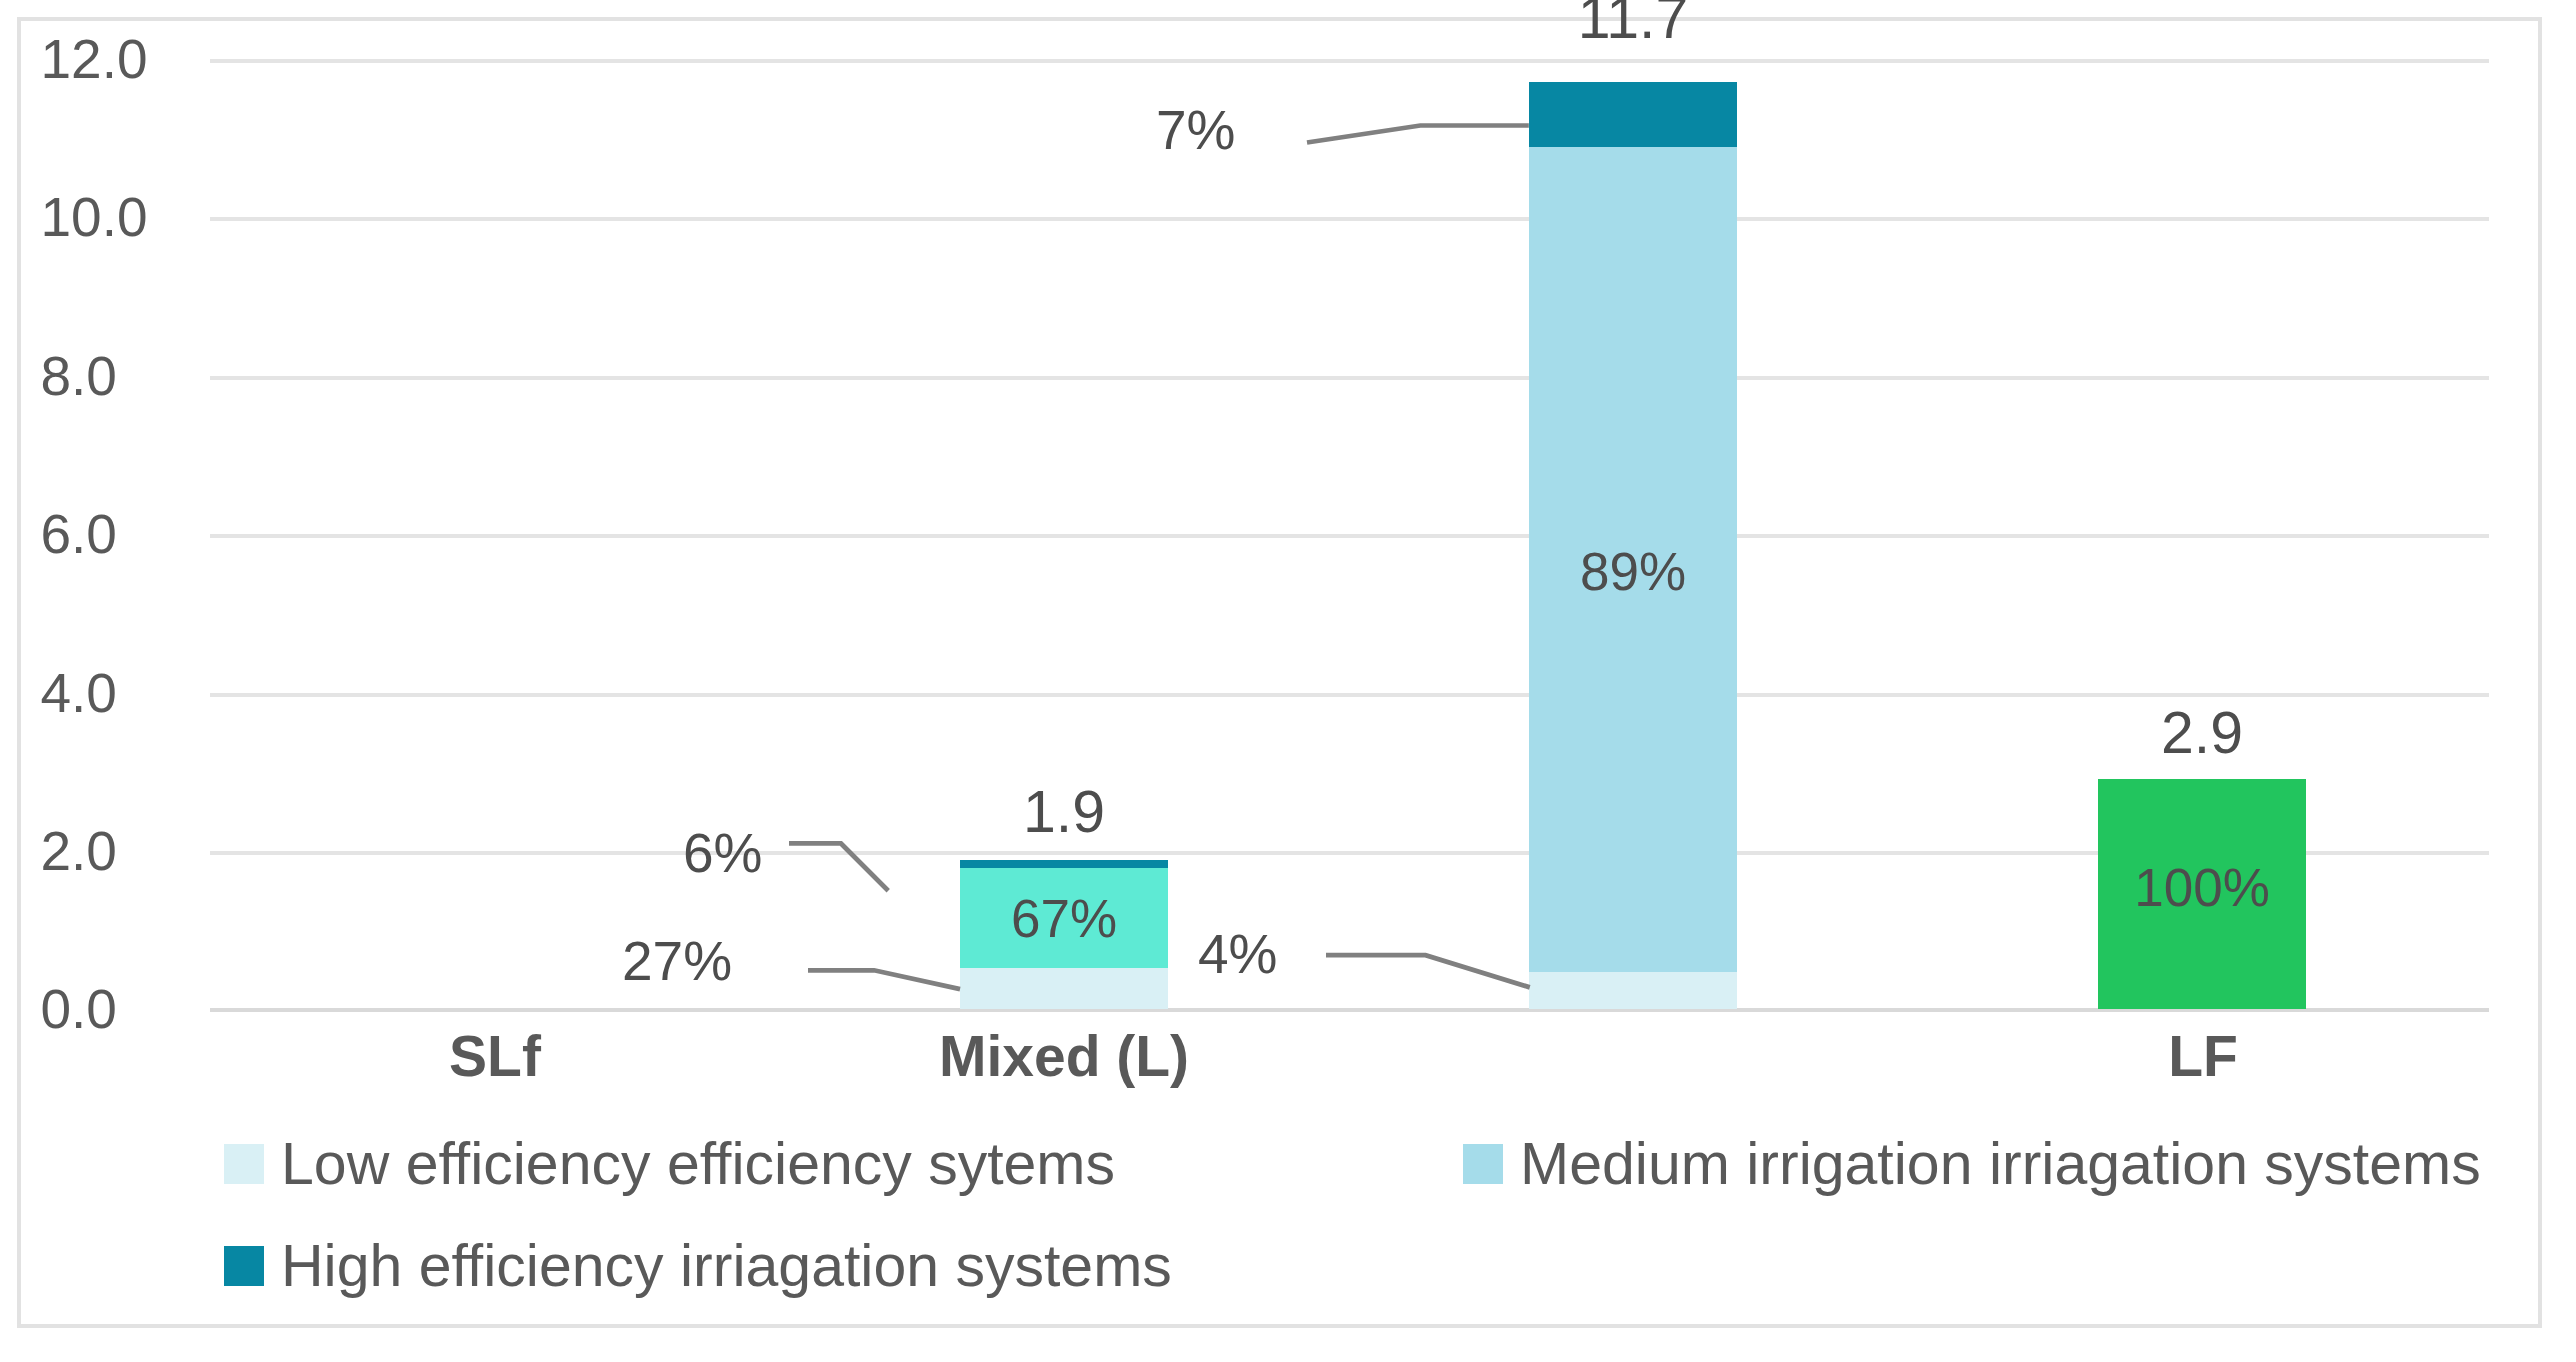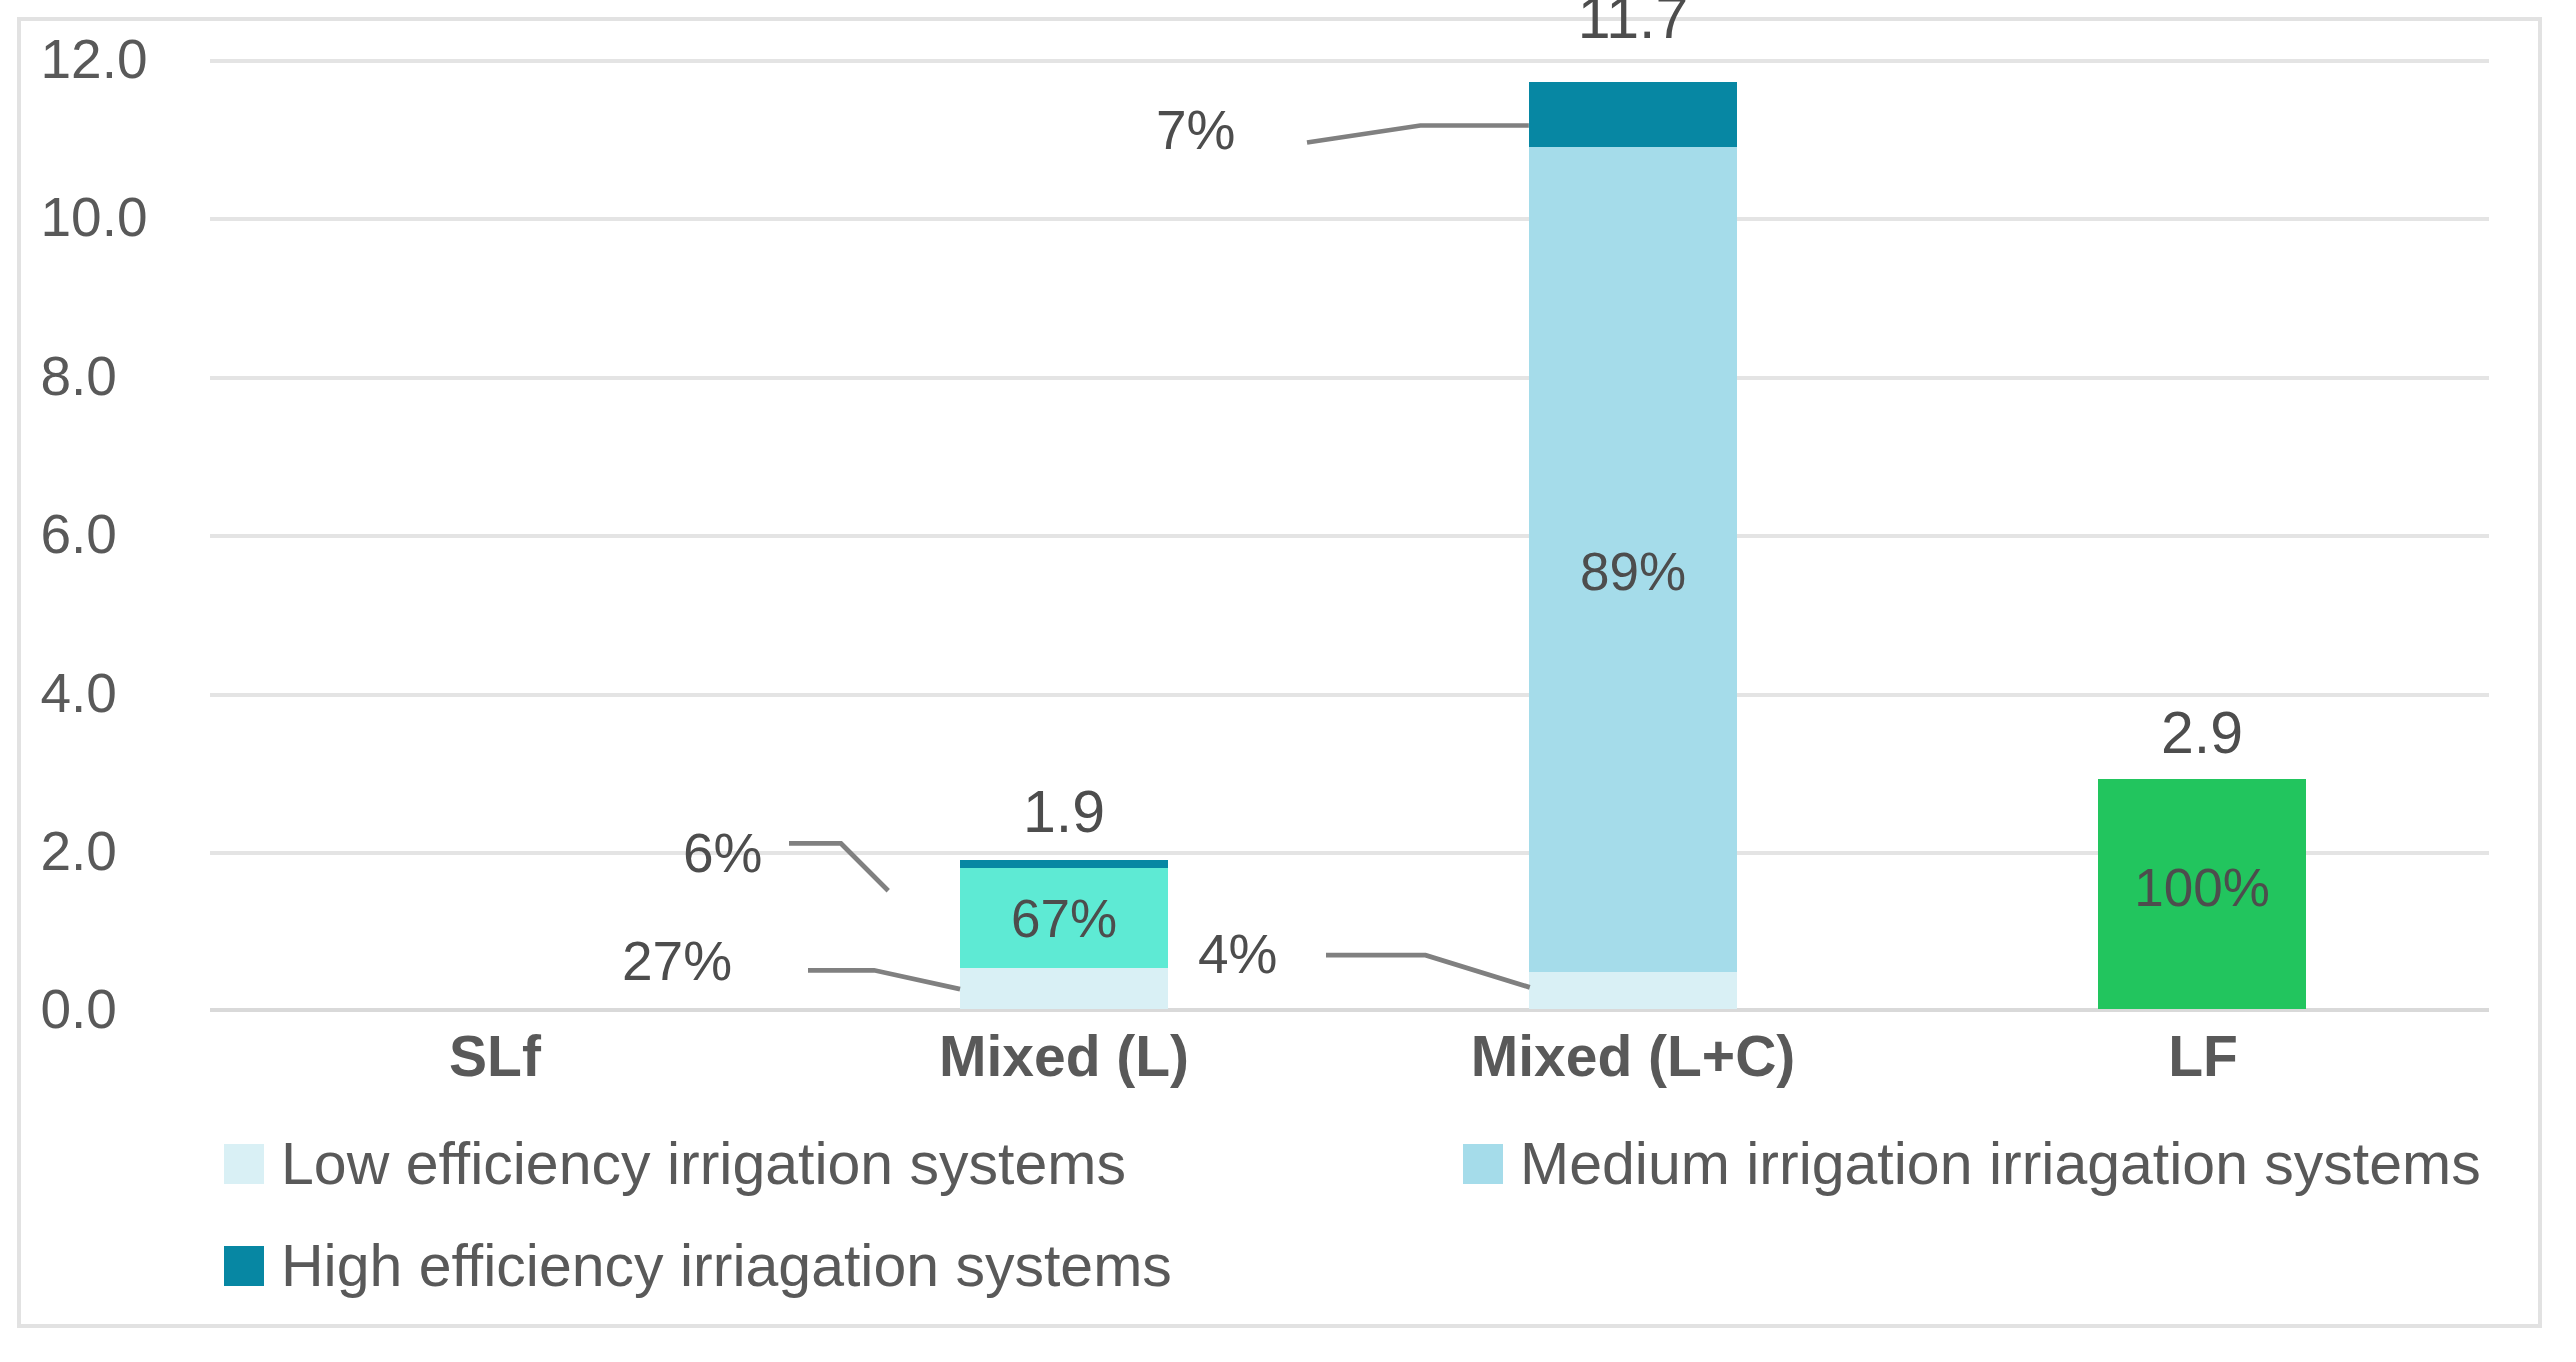--- a/index.html
+++ b/index.html
@@ -251,29 +251,28 @@
           <span class="seg-label" style="position:absolute;top:78px;">100%</span>
         </div>
       </div>
     </div>
 
   </div>
 
   <div id="x-axis-labels">
     <div class="xtick" style="left:285px;">SLf</div>
     <div class="xtick" style="left:854px;">Mixed (L)</div>
-    <div class="xtick" style="left:1423px;">Mixed (L+C)</div>
     <div class="xtick" style="left:1993px;">LF</div>
   </div>
 
   <div id="legend">
     <div class="legend-row">
       <div class="legend-item" style="width:1239px;">
         <span class="legend-swatch" style="background:#d9f0f5;"></span>
-        <span class="legend-text">Low efficiency  irrigation systems</span>
+        <span class="legend-text">Low efficiency  efficiency sytems</span>
       </div>
       <div class="legend-item">
         <span class="legend-swatch" style="background:#a5dcea;"></span>
         <span class="legend-text">Medium irrigation irriagation systems</span>
       </div>
     </div>
     <div class="legend-row">
       <div class="legend-item">
         <span class="legend-swatch" style="background:#0787a3;"></span>
         <span class="legend-text">High efficiency irriagation systems</span>

